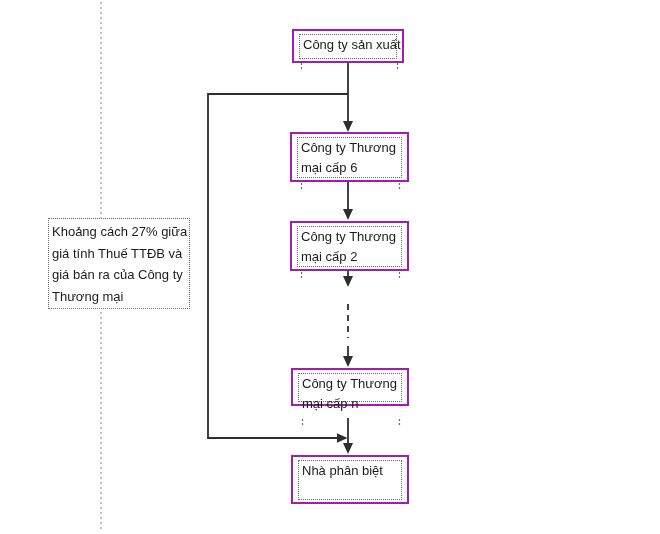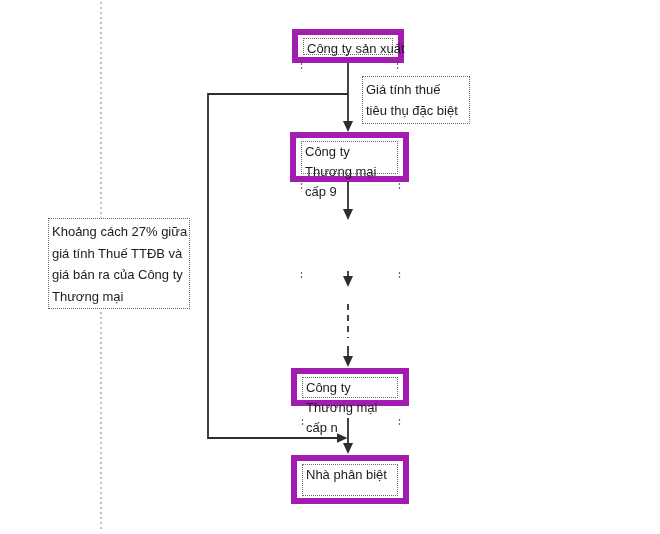--- a/index.html
+++ b/index.html
@@ -2,21 +2,21 @@
 <html><head>
 <meta charset="utf-8">
 <style>
   html,body{margin:0;padding:0;background:#fff;}
   .canvas{
     position:relative;width:660px;height:534px;background:#ffffff;
     font-family:"Liberation Sans",sans-serif;color:#1c1c1c;overflow:hidden;
   }
   .layer{position:absolute;left:0;top:0;z-index:1;}
   .node{
-    position:absolute;border:6px solid #a21caf;background:#fff;z-index:2;
+    position:absolute;border:2px solid #a21caf;background:#fff;z-index:2;
     box-sizing:border-box;
   }
   .inner{
     position:absolute;left:5px;right:5px;top:3px;bottom:2px;
     border:1px dotted #6a6a6a;
     font-size:13px;line-height:20px;padding:0 1px 0 3px;
     overflow:visible;
   }
   .nowrap{white-space:nowrap;}
   .dotted-box{
@@ -75,28 +75,28 @@
       <line x1="399.5" y1="272" x2="399.5" y2="280"></line>
       <line x1="302.5" y1="419" x2="302.5" y2="427"></line>
       <line x1="399.5" y1="419" x2="399.5" y2="427"></line>
     </g>
   </svg>
 
   <div class="node n-producer">
     <div class="inner nowrap">Công ty sản xuất</div>
   </div>
 
-  <div class="dotted-box tax-note">
-    <span>Giá tính thuế tiêu thụ đặc biệt</span>
+
+  <div class="node n-trader1">
+    <div class="inner">Công ty Thương mại cấp 6</div>
   </div>
 
-  <div class="node n-trader1">
-    <div class="inner">Công ty Thương mại cấp 9</div>
+  <div class="node n-trader2">
+    <div class="inner">Công ty Thương mại cấp 2</div>
   </div>
-
 
   <div class="node n-tradern">
     <div class="inner">Công ty Thương mại cấp n</div>
   </div>
 
   <div class="node n-distributor">
     <div class="inner">Nhà phân biệt</div>
   </div>
 
   <div class="dotted-box gap-note">

